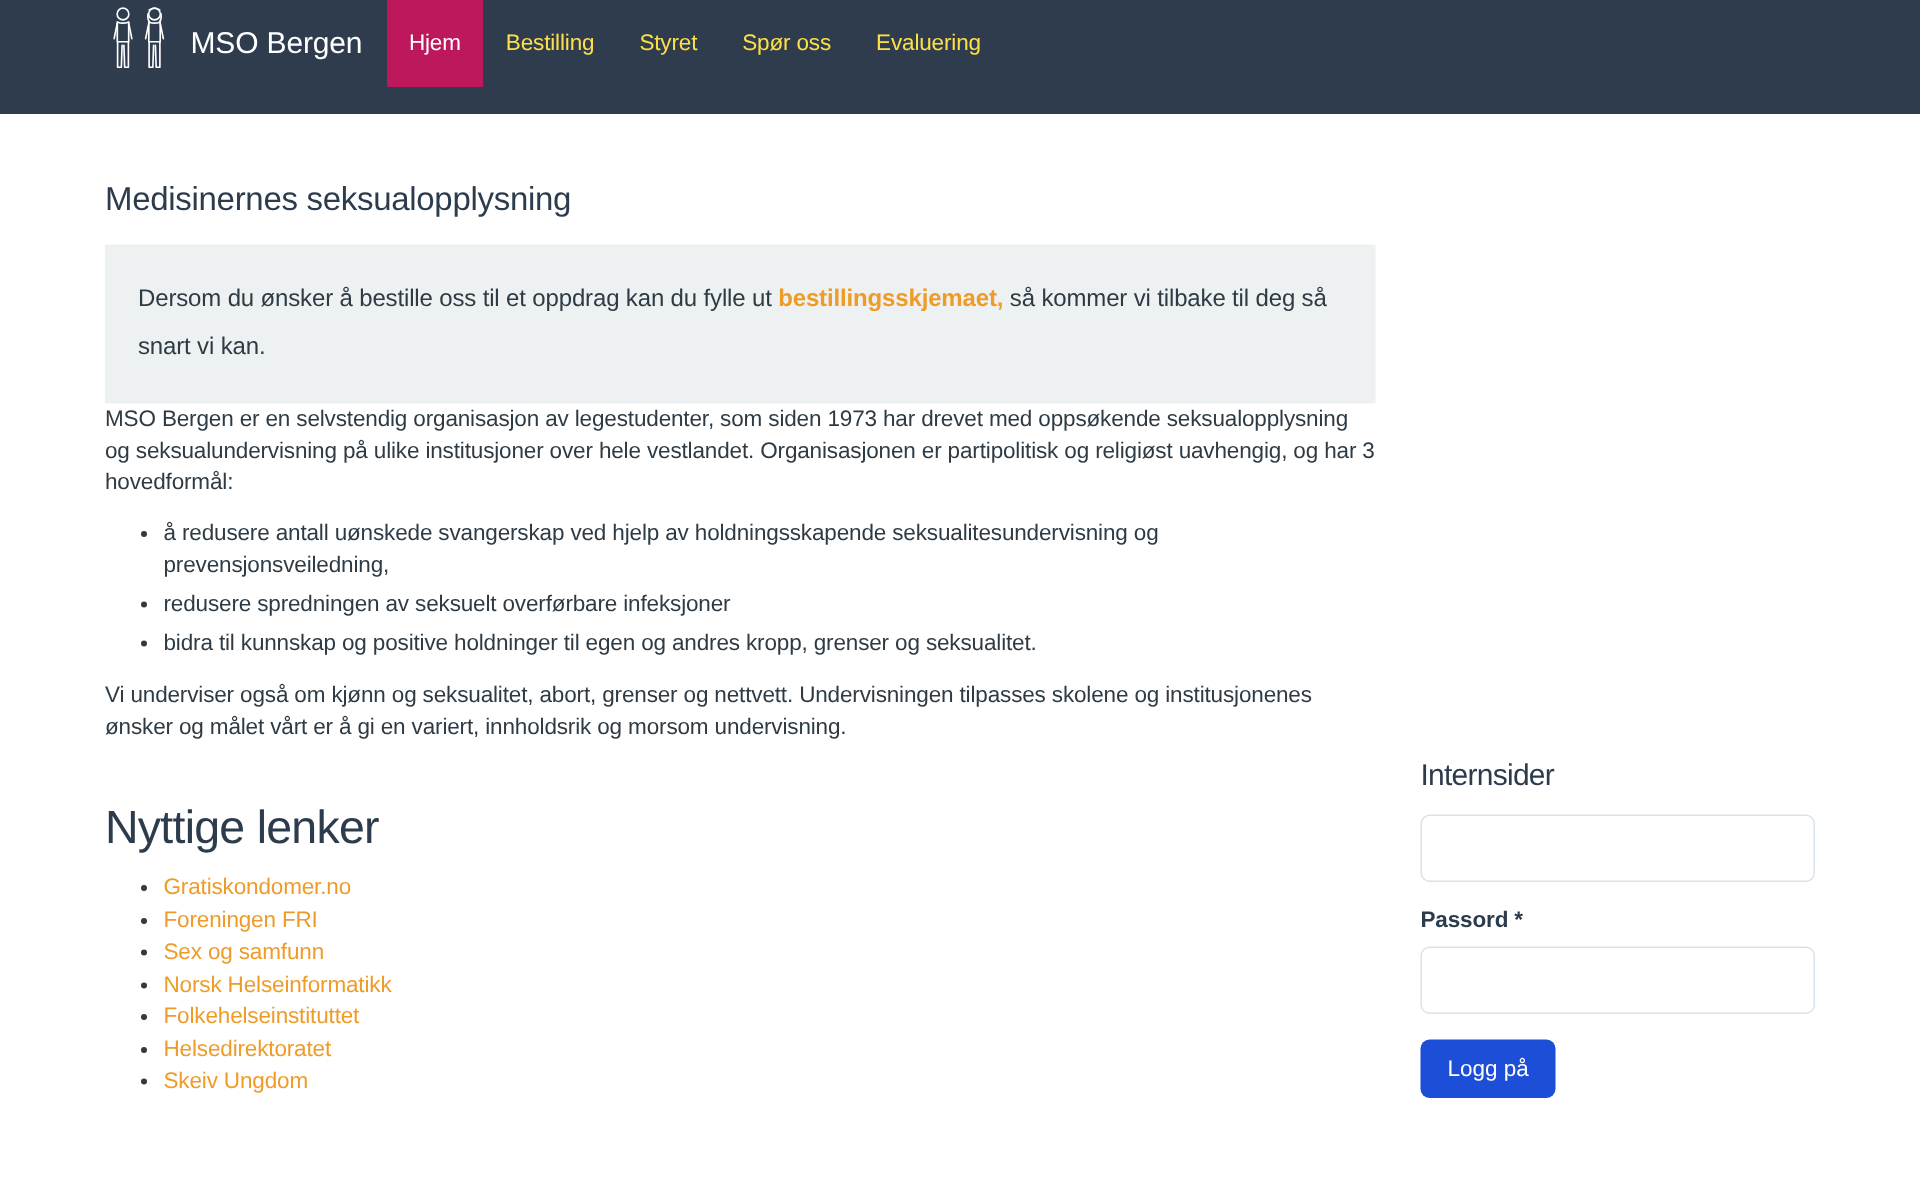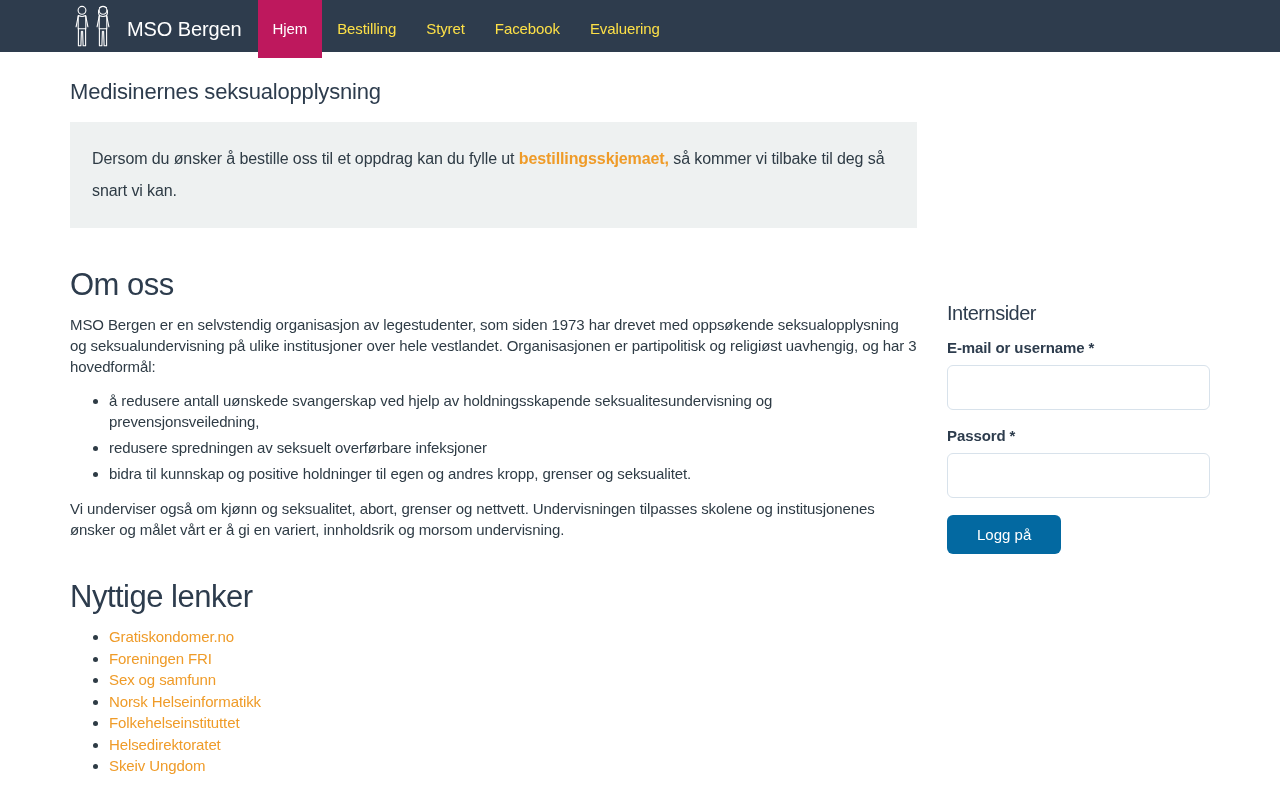--- a/index.html
+++ b/index.html
@@ -8,21 +8,21 @@
     width: 1280px; height: 800px;
     overflow: hidden;
     background: #ffffff;
     font-family: "Liberation Sans", sans-serif;
     font-size: 15px;
     color: #2e3b45;
     letter-spacing: -0.1px;
   }
   
   .navbar {
-    width: 1280px; height: 52px;
+    width: 1280px; height: 76px;
     background: #2e3c4d;
   }
   .navbar .container {
     width: 1170px; margin: 0 auto;
     height: 58px;
     display: flex; align-items: stretch;
     padding: 0 15px;
   }
   .brand {
     display: flex; align-items: center;
@@ -47,23 +47,23 @@
     font-size: 15px;
     text-decoration: none;
     cursor: pointer;
   }
   .nav-list li.active a {
     background: #be185d;
     color: #ffffff;
   }
   
   .page-container {
-    width: 1170px; margin: 0 auto;
+    width: 1170px; margin: 17px auto;
     display: flex;
-    align-items: center;
+    align-items: flex-end;
   }
   .main-col {
     width: 877px;
     padding: 0 15px;
   }
   .side-col {
     width: 293px;
     padding: 0 15px;
   }
   
@@ -146,25 +146,25 @@
     color: #2e3b45;
     outline: none;
   }
   ul.side-links {
     margin: 14px 0 15px 0;
     padding-left: 25px;
   }
   ul.side-links li { line-height: 21px; }
   .login-button {
     display: inline-block;
-    background: #0369a1;
+    background: #1d4ed8;
     color: #ffffff;
     border: none;
     border-radius: 6px;
-    padding: 11px 30px;
+    padding: 11px 18px;
     font-family: "Liberation Sans", sans-serif;
     font-size: 15px;
     cursor: pointer;
   }
 </style>
 </head>
 <body>
 
 <nav class="navbar">
   <div class="container">
@@ -192,40 +192,39 @@
       <li class="active">
           <a>Hjem</a>
         </li>
       <li>
           <a>Bestilling</a>
         </li>
       <li>
           <a>Styret</a>
         </li>
       <li>
-          <a>Facebook</a>
+          <a>Spør oss</a>
         </li>
       <li>
           <a>Evaluering</a>
         </li>
     </ul>
   </div>
 </nav>
 
 <div class="page-container">
 
   <main class="main-col">
 
     <h1 class="page-title">Medisinernes seksualopplysning</h1>
 
     <div class="notice">
       <span>Dersom du ønsker å bestille oss til et oppdrag kan du fylle ut </span><a>bestillingsskjemaet,</a><span> så kommer vi tilbake til deg så snart vi kan.</span>
     </div>
 
-    <h2 class="section-heading">Om oss</h2>
 
     <p>MSO Bergen er en selvstendig organisasjon av legestudenter, som siden 1973 har drevet med oppsøkende seksualopplysning og seksualundervisning på ulike institusjoner over hele vestlandet. Organisasjonen er partipolitisk og religiøst uavhengig, og har 3 hovedformål:</p>
 
     <ul class="bullet-list">
       <li>å redusere antall uønskede svangerskap ved hjelp av holdningsskapende seksualitesundervisning og prevensjonsveiledning,</li>
       <li>redusere spredningen av seksuelt overførbare infeksjoner</li>
       <li>bidra til kunnskap og positive holdninger til egen og andres kropp, grenser og seksualitet.</li>
     </ul>
 
     <p>Vi underviser også om kjønn og seksualitet, abort, grenser og nettvett. Undervisningen tilpasses skolene og institusjonenes ønsker og målet vårt er å gi en variert, innholdsrik og morsom undervisning.</p>
@@ -242,24 +241,20 @@
       <li><a>Skeiv Ungdom</a></li>
     </ul>
 
   </main>
 
   <aside class="side-col">
 
     <h2 class="side-heading">Internsider</h2>
 
     <form>
-      <label class="form-label">
-        <span>E-mail or username</span>
-        <span>*</span>
-      </label>
       <input class="form-input" type="text" value="" style="">
 
       <label class="form-label">
         <span>Passord</span>
         <span>*</span>
       </label>
       <input class="form-input" type="password" value="" style="">
 
 
       <button class="login-button" type="submit">Logg på</button>

